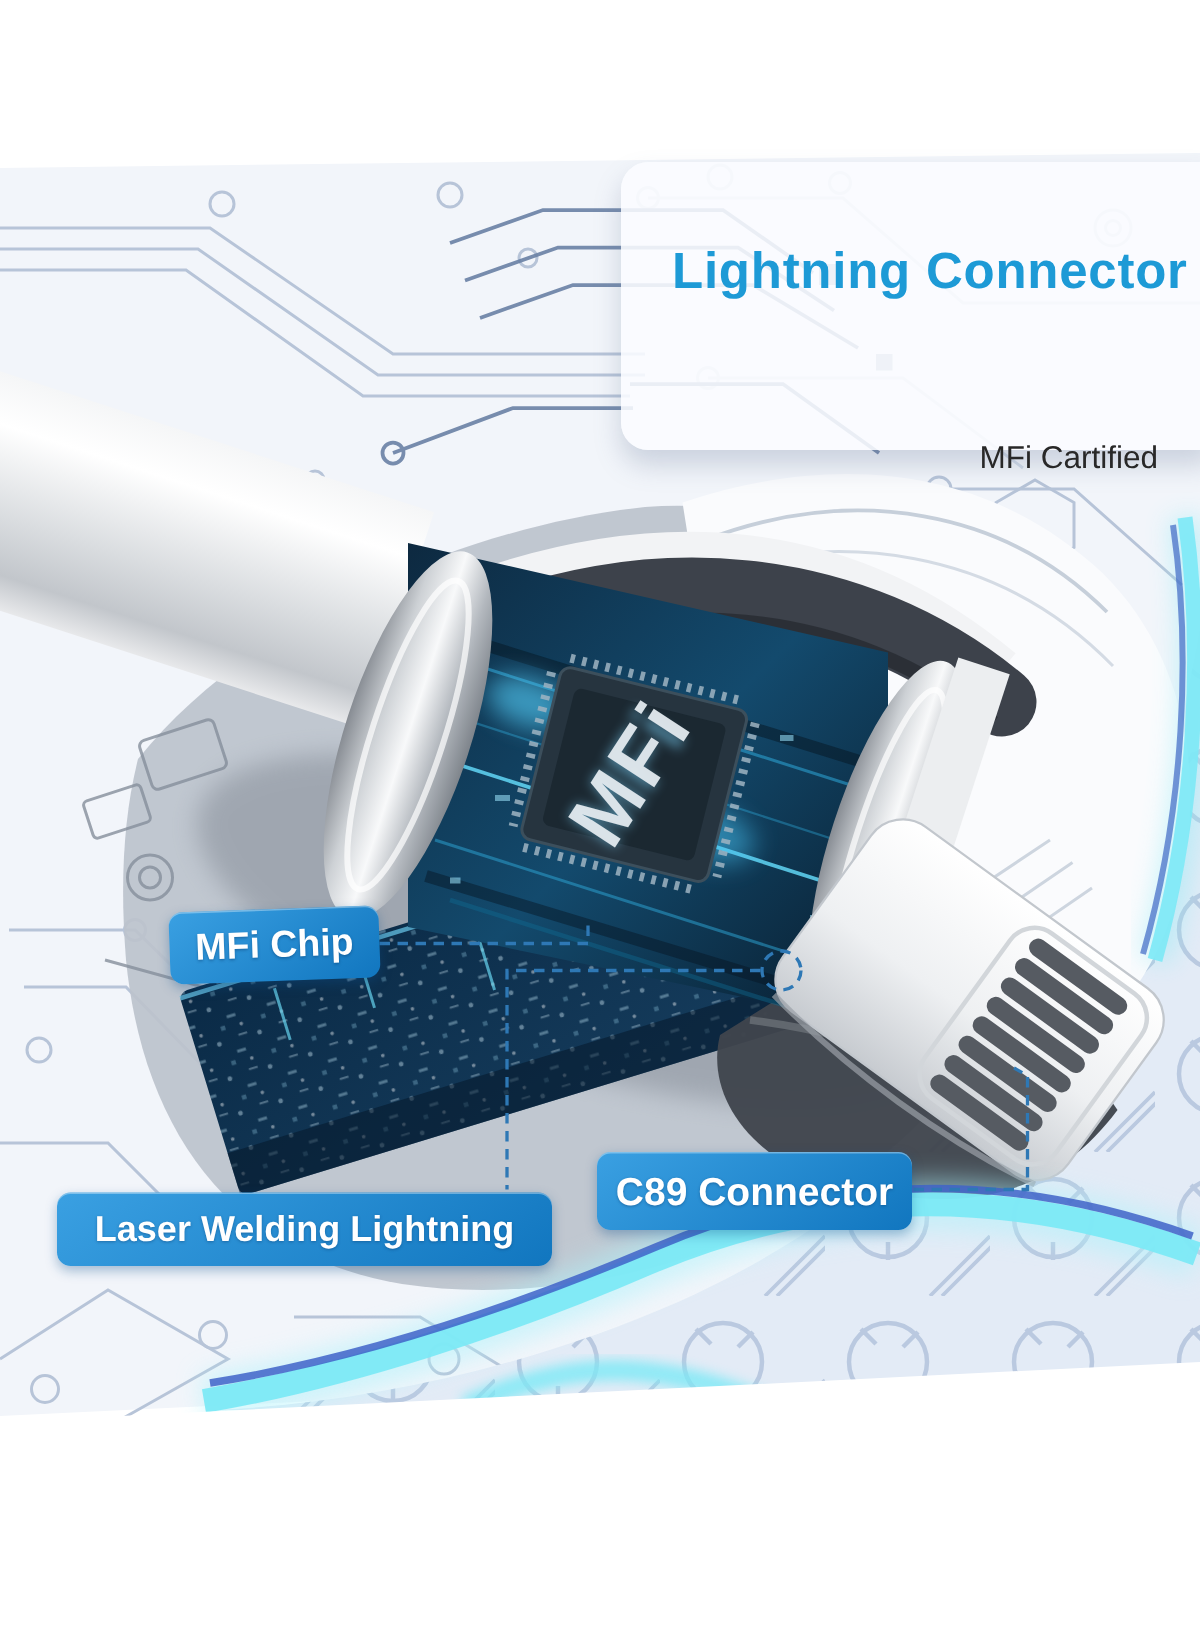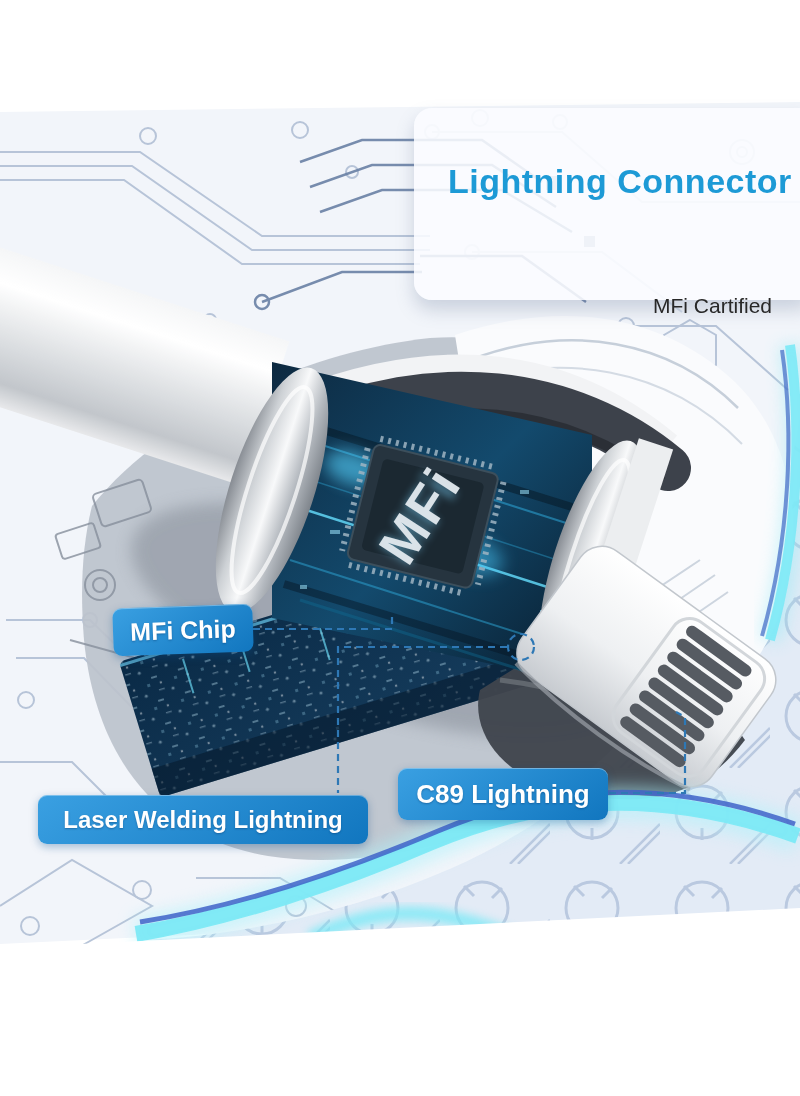--- a/index.html
+++ b/index.html
@@ -266,15 +266,15 @@
   <polygon points="0,1096 0,948 800,908 800,1096" fill="#ffffff"></polygon>
 </svg>
 
 <div class="card">
   <div class="card-title">Lightning Connector</div>
   <div class="card-subtitle">MFi Cartified</div>
 </div>
 
 <div class="badge badge-mfi">MFi Chip</div>
 <div class="badge badge-laser">Laser Welding Lightning</div>
-<div class="badge badge-c89">C89 Lightning</div>
+<div class="badge badge-c89">C89 Connector</div>
 
 </div>
 
 </body></html>

